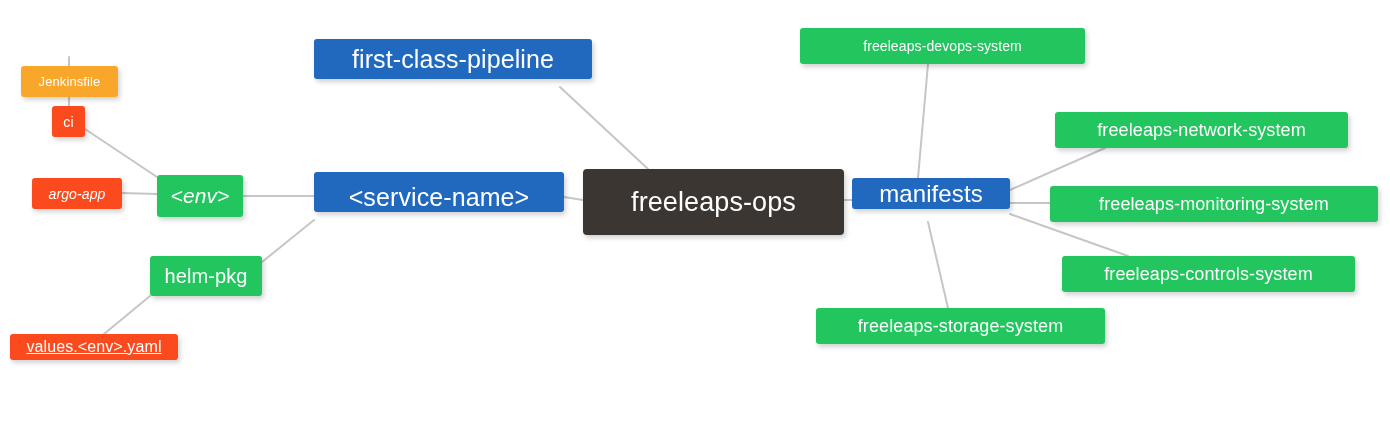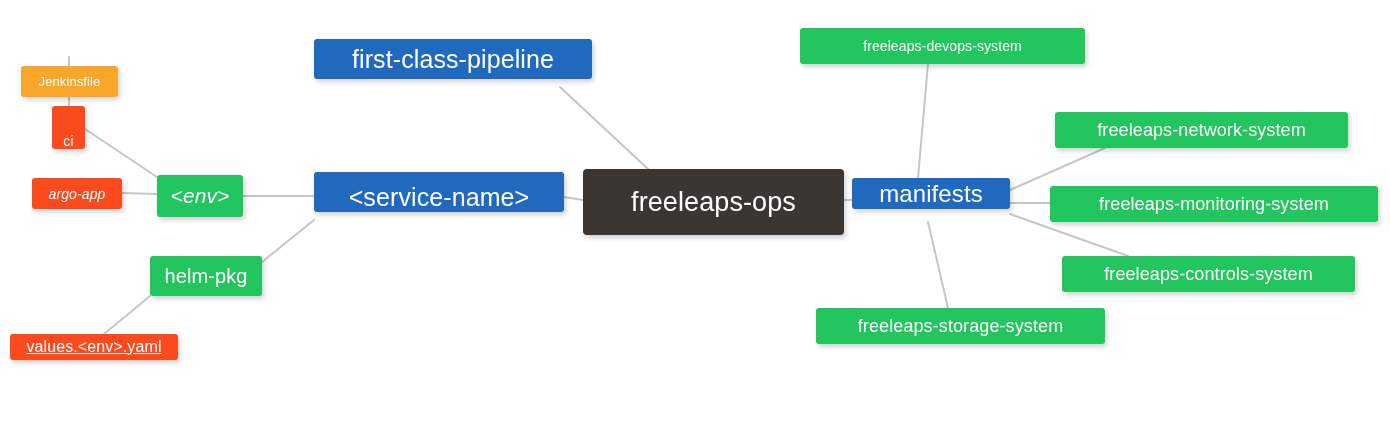--- a/index.html
+++ b/index.html
@@ -68,21 +68,21 @@
       <line class="edge" x1="918" y1="178" x2="928" y2="64"></line>
       <line class="edge" x1="1010" y1="190" x2="1105" y2="148"></line>
       <line class="edge" x1="1010" y1="203" x2="1050" y2="203"></line>
       <line class="edge" x1="1010" y1="214" x2="1128" y2="256"></line>
       <line class="edge" x1="928" y1="222" x2="948" y2="308"></line>
     </svg>
   <div id="node-layer">
       <div class="node n-orange" style="left: 21px; top: 26px; width: 97px; height: 31px; font-size: 13px; margin-top: 40px;">
         <span>Jenkinsfile</span>
       </div>
-      <div class="node n-red" style="left: 52px; top: 106px; width: 33px; height: 43px; font-size: 14px; align-items: flex-end;">
+      <div class="node n-red" style="left: 52px; top: 106px; width: 33px; height: 31px; font-size: 14px;">
         <span>ci</span>
       </div>
       <div class="node n-red" style="left: 32px; top: 178px; width: 90px; height: 31px; font-size: 14px; font-style: italic;">
         <span>argo-app</span>
       </div>
       <div class="node n-green" style="left: 157px; top: 175px; width: 86px; height: 42px; font-size: 21px; font-style: italic;">
         <span>&lt;env&gt;</span>
       </div>
       <div class="node n-green" style="left: 150px; top: 256px; width: 112px; height: 40px; font-size: 20px;">
         <span>helm-pkg</span>

